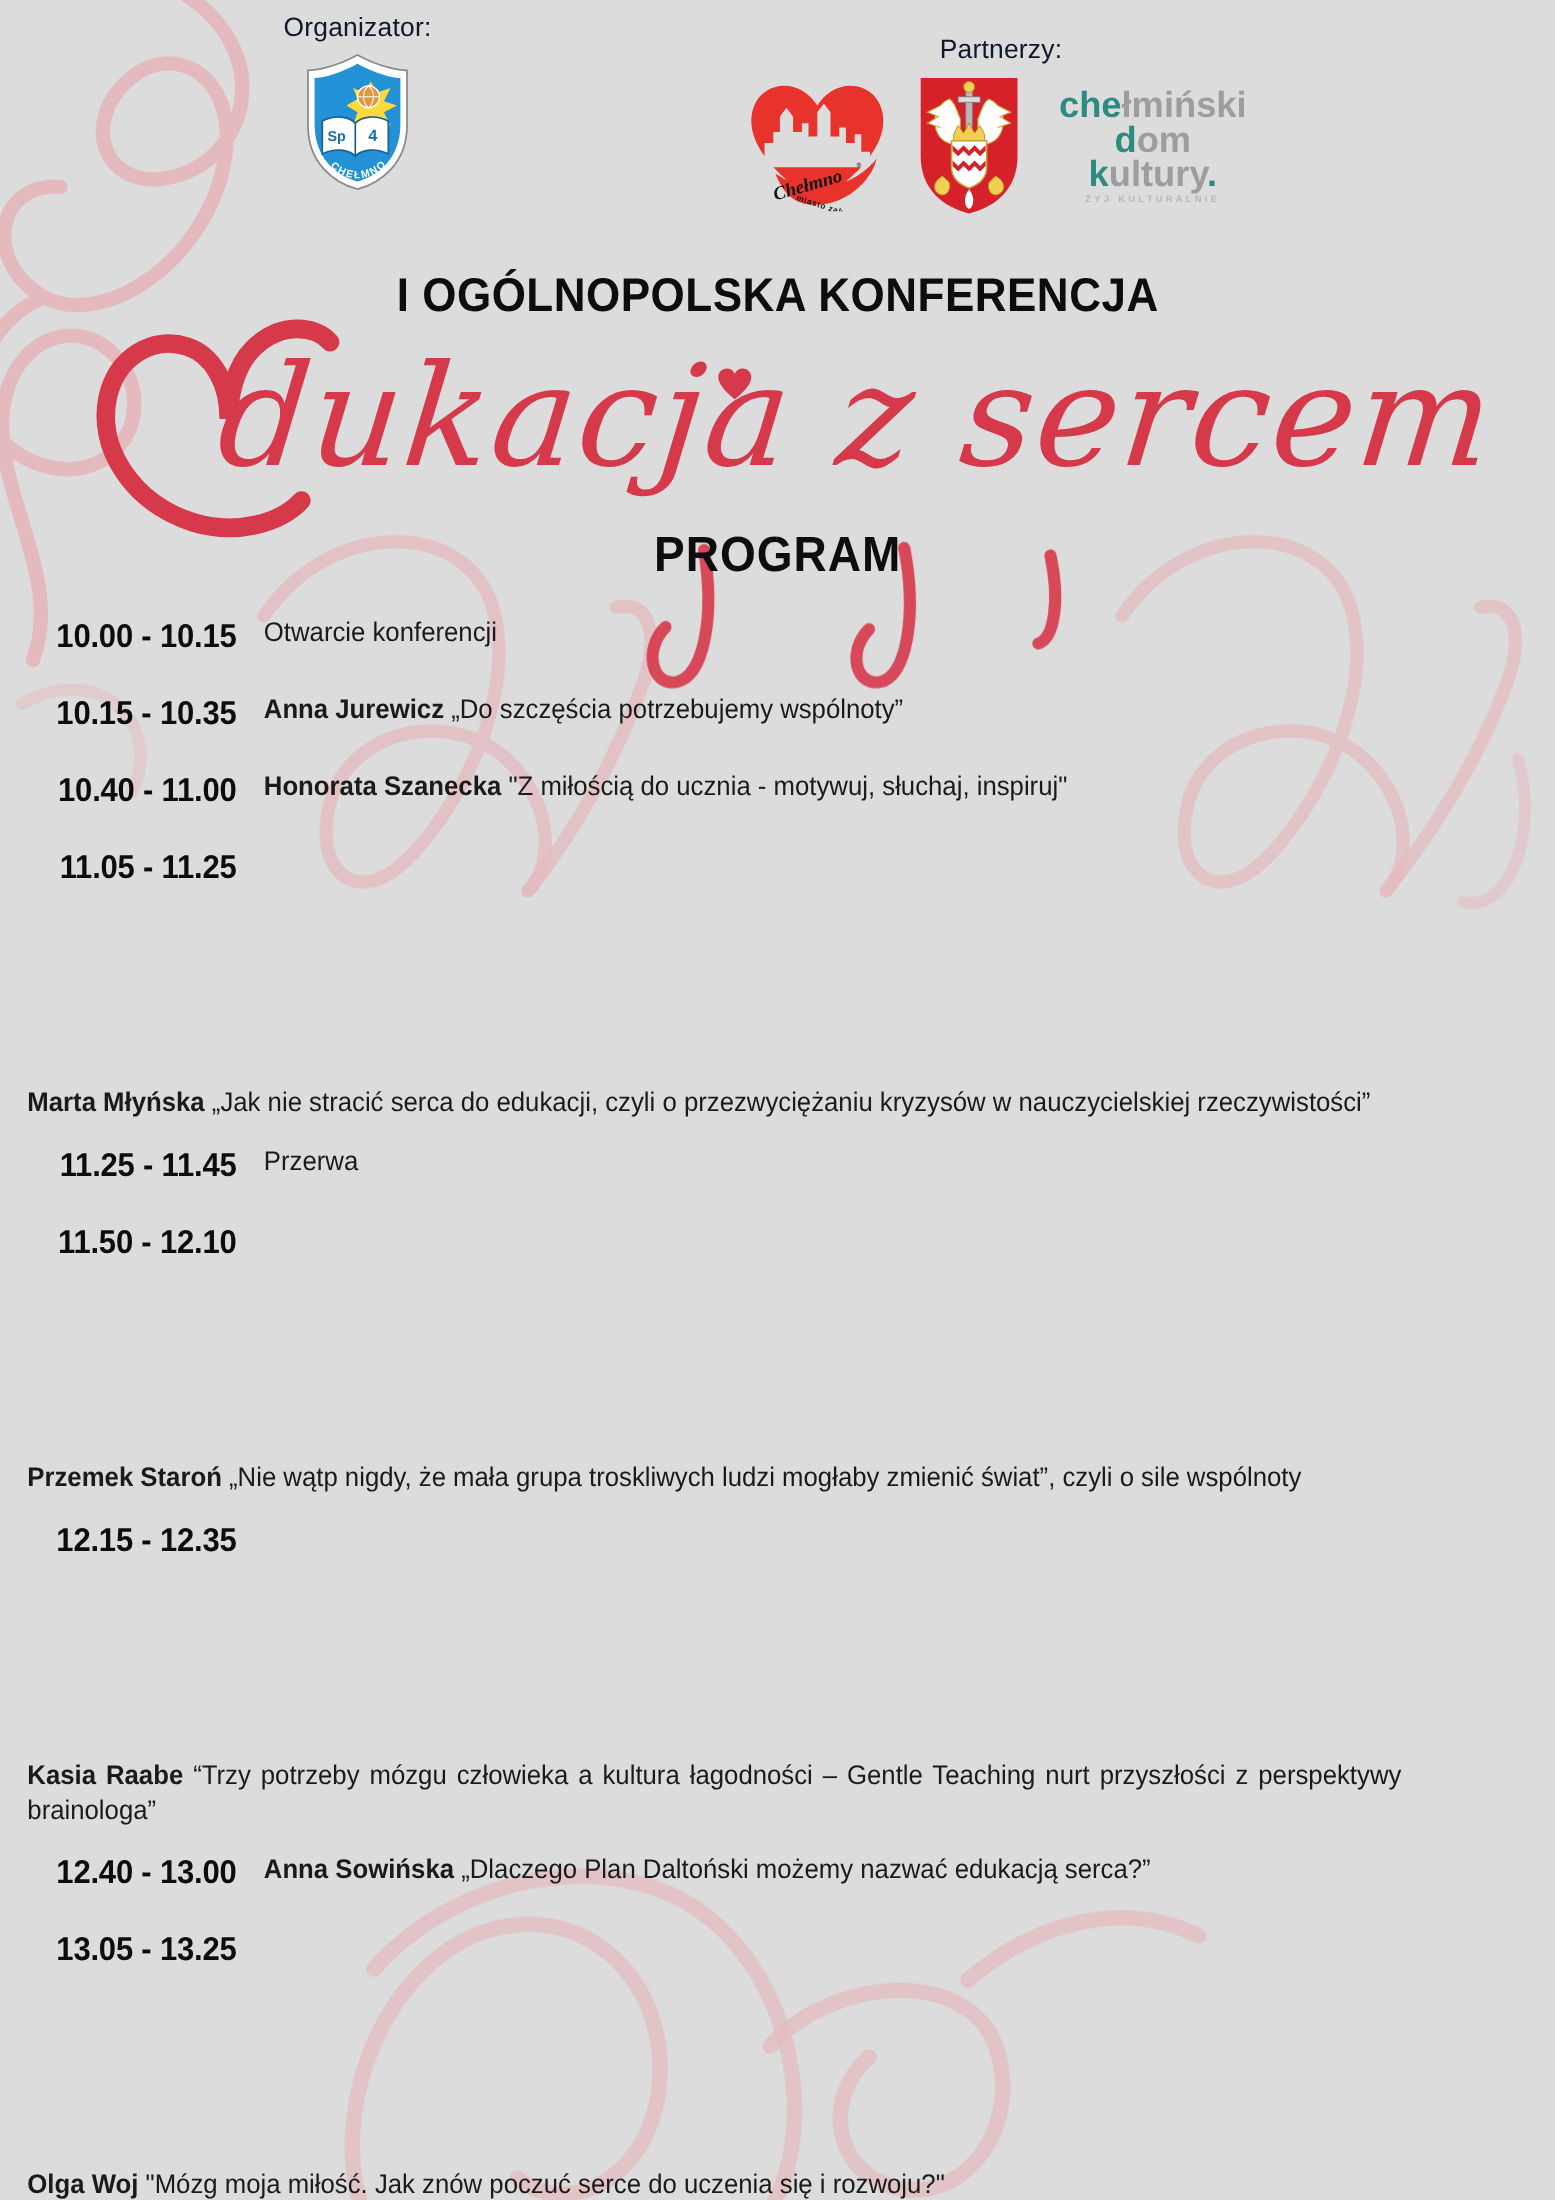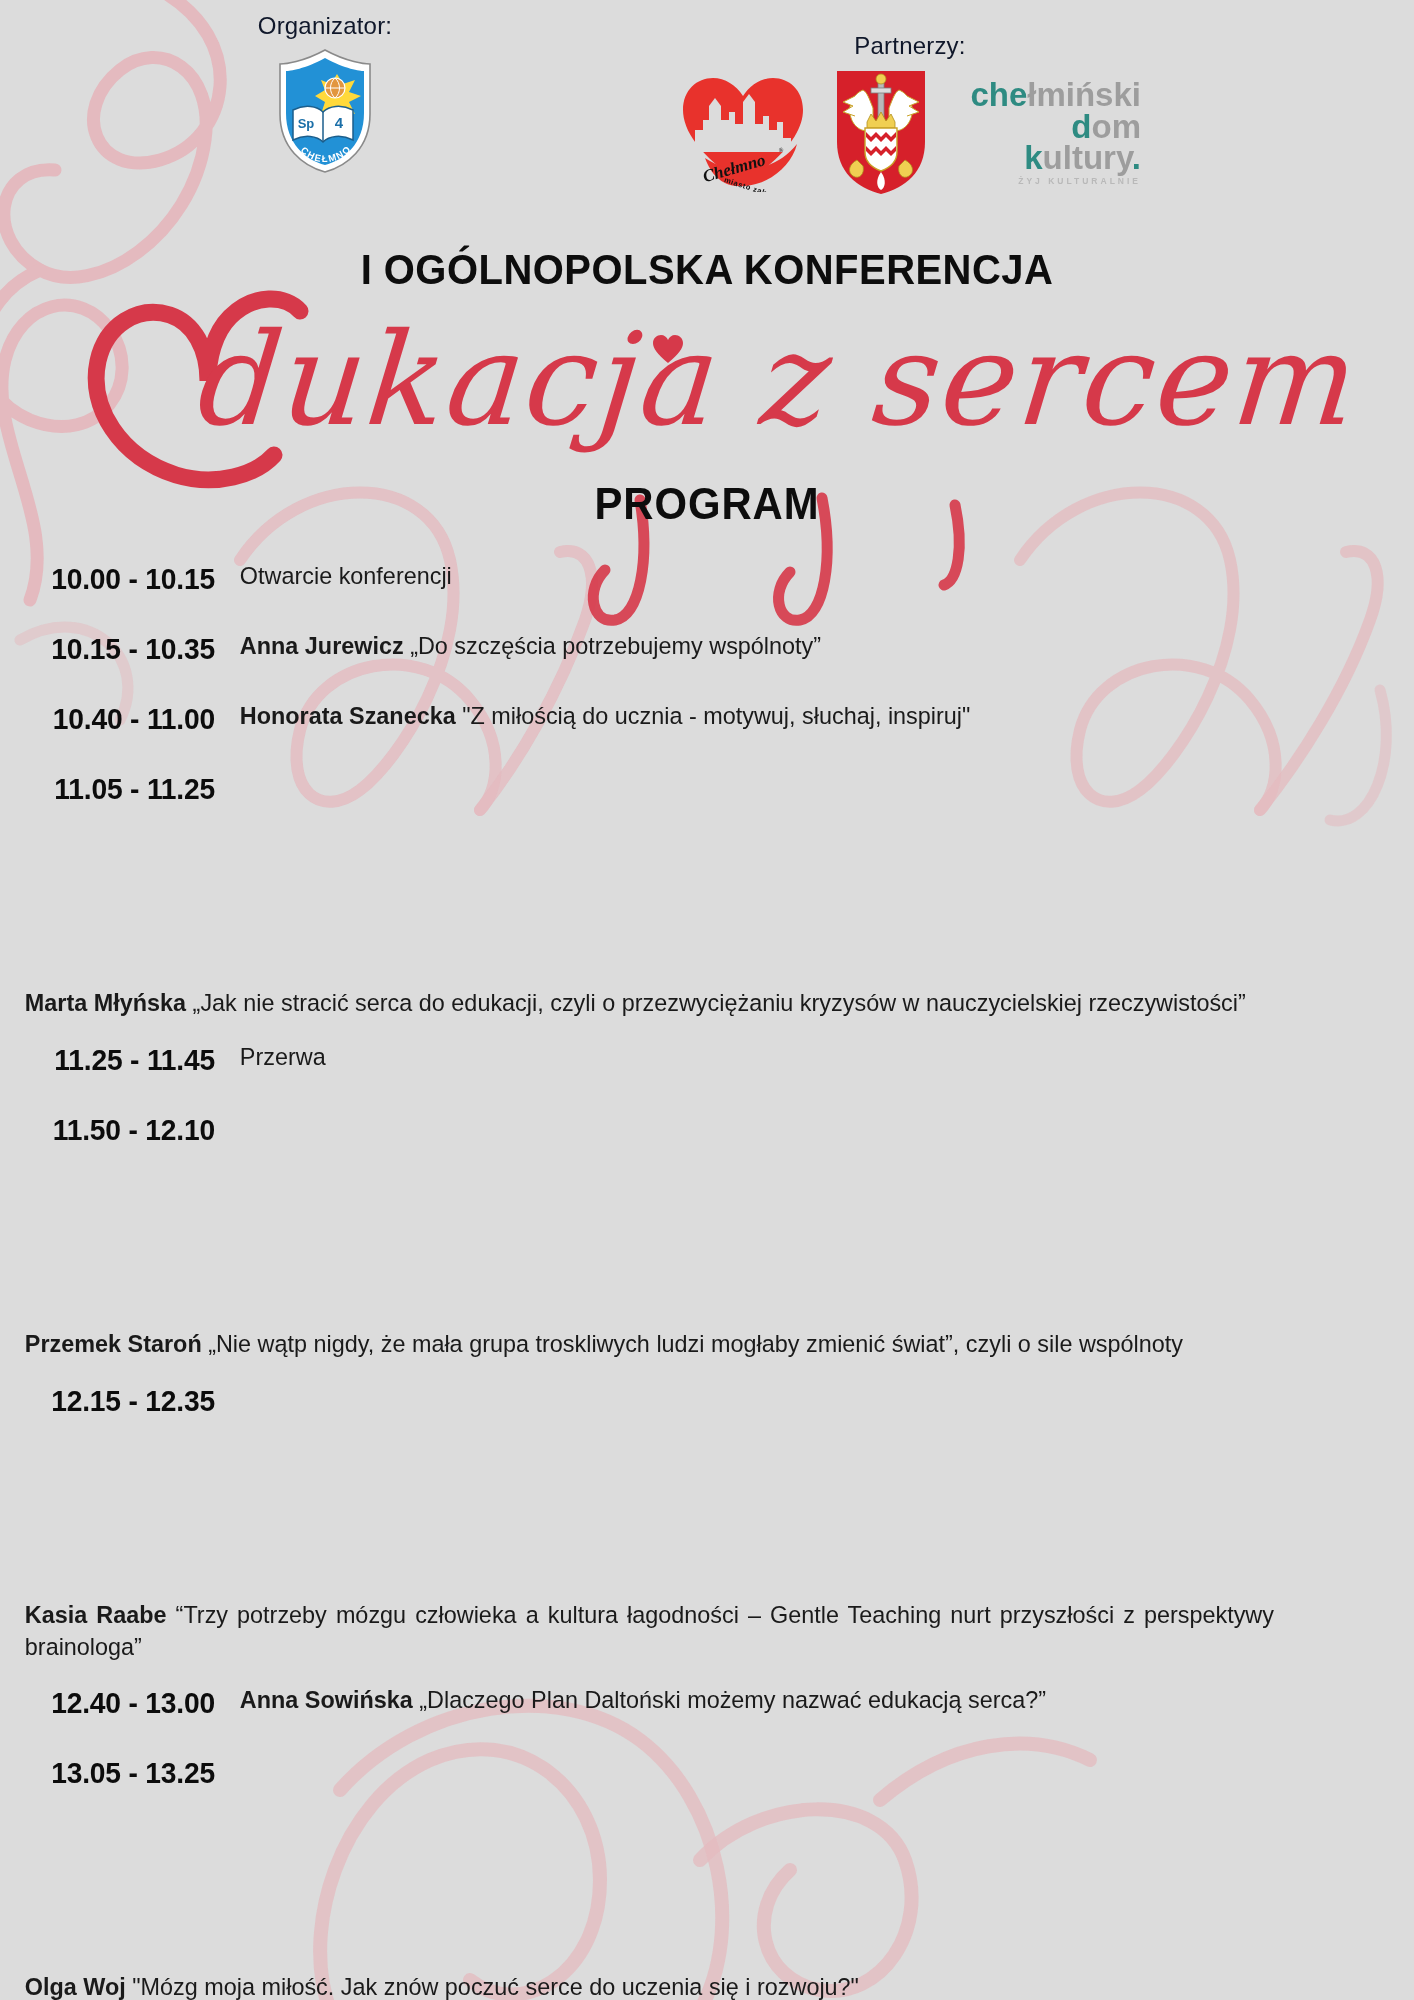--- a/index.html
+++ b/index.html
@@ -25,21 +25,21 @@
   }
   .logo-row{display:flex;align-items:center;justify-content:center;gap:26px;margin-top:8px;}
 
   
   .shield-wrap{width:96px;height:126px;position:relative;}
   
   .heart-logo{width:128px;height:120px;position:relative;}
   
   .coa{width:96px;height:128px;position:relative;}
   
-  .cdk{width:186px;line-height:.96;text-align:right;font-weight:700;}
+  .cdk{width:186px;line-height:.96;text-align:center;font-weight:700;}
   .cdk .l1{font-size:33px;}
   .cdk .l2{font-size:33px;}
   .cdk .l3{font-size:33px;}
   .cdk .teal{color:#2e8b82;}
   .cdk .grey{color:#9d9d9d;}
   .cdk .tag{font-size:8.5px;letter-spacing:3px;color:#b9b9b9;font-weight:700;margin-top:3px;}
 
   
   .kicker{
     position:absolute;top:245px;left:0;width:1414px;text-align:center;

